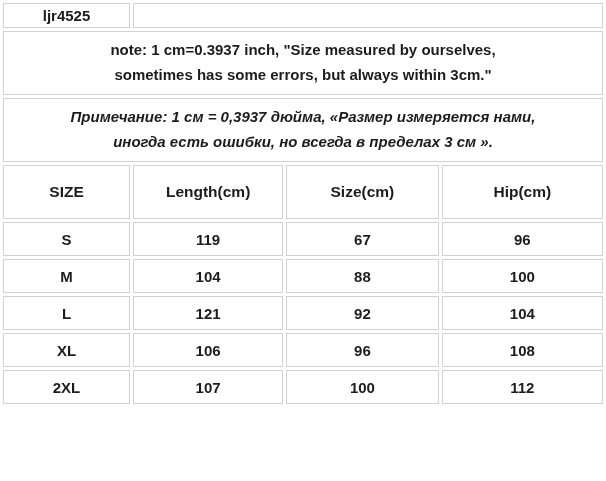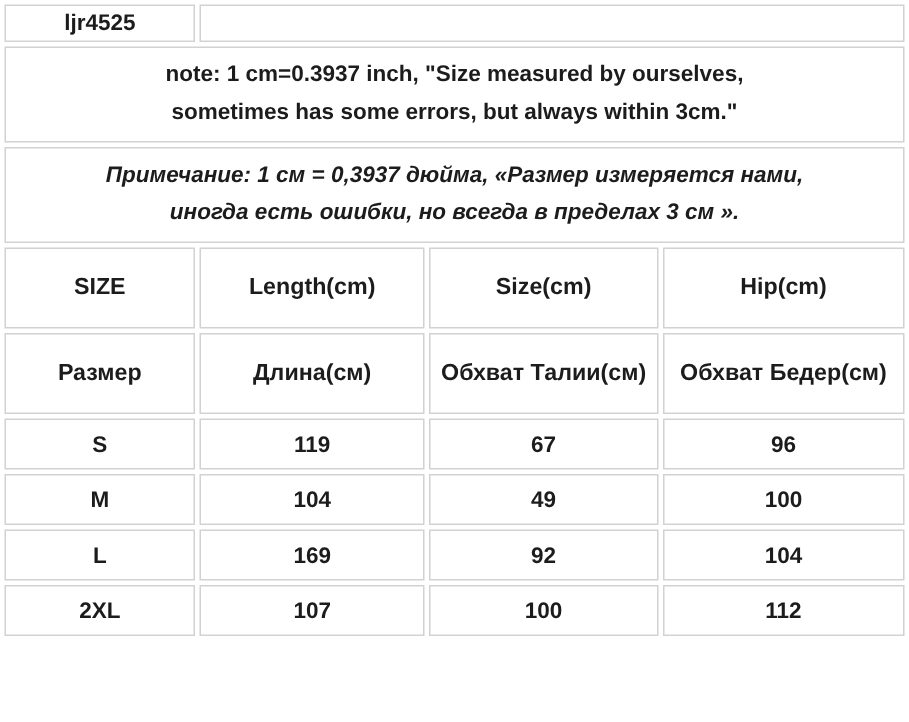--- a/index.html
+++ b/index.html
@@ -84,44 +84,44 @@
       </td>
     </tr>
 
     <tr class="r-head">
       <td>SIZE</td>
       <td>Length(cm)</td>
       <td>Size(cm)</td>
       <td>Hip(cm)</td>
     </tr>
 
-    <tr class="r-head">
-      <td>Размер</td>
-      <td>Длина(см)</td>
-      <td>Обхват Талии(см)</td>
-      <td>Обхват Бедер(см)</td>
-    </tr>
 
     <tr class="r-data">
       <td>S</td>
       <td>119</td>
       <td>67</td>
       <td>96</td>
     </tr>
     <tr class="r-data">
       <td>M</td>
       <td>104</td>
-      <td>49</td>
+      <td>88</td>
       <td>100</td>
     </tr>
     <tr class="r-data">
       <td>L</td>
-      <td>169</td>
+      <td>121</td>
       <td>92</td>
       <td>104</td>
+    </tr>
+    <tr class="r-data">
+      <td>XL</td>
+      <td>106</td>
+      <td>96</td>
+      <td>108</td>
     </tr>
     <tr class="r-data">
       <td>2XL</td>
       <td>107</td>
       <td>100</td>
       <td>112</td>
     </tr>
   </tbody>
     </table>
 </div>

